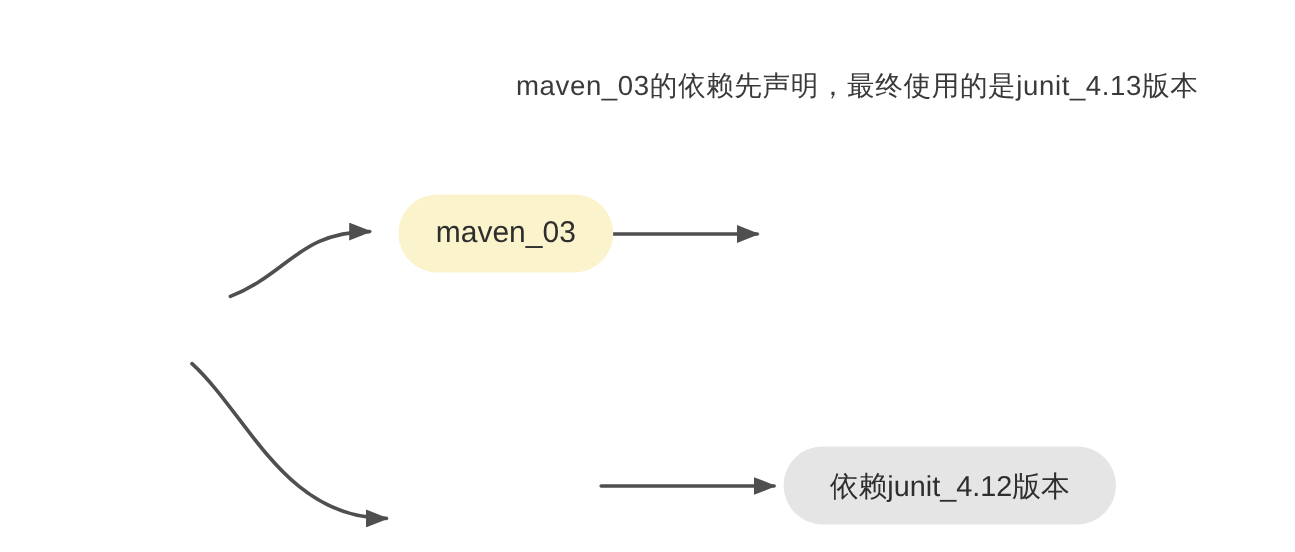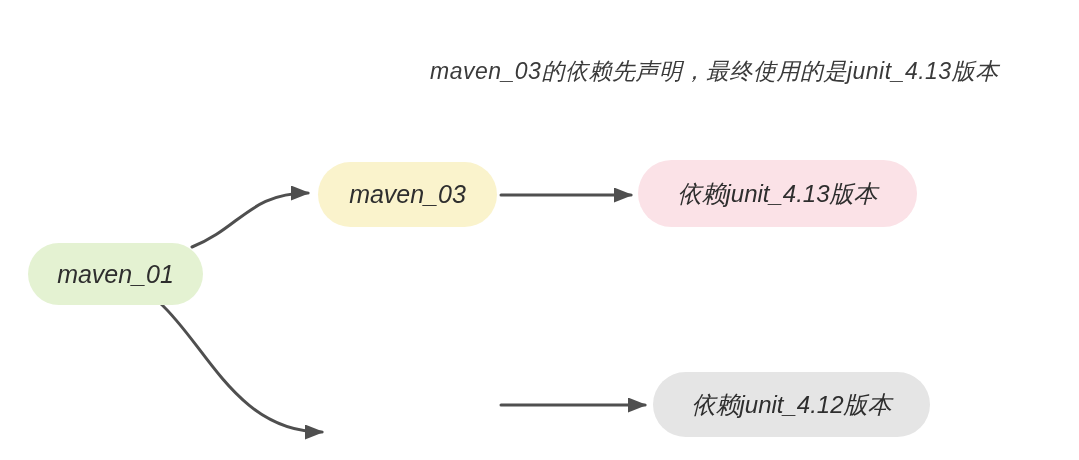--- a/index.html
+++ b/index.html
@@ -7,21 +7,20 @@
     padding: 0;
     background: #ffffff;
     font-family: "Liberation Sans", "DejaVu Sans", sans-serif;
   }
   .canvas {
     position: relative;
     width: 1079px;
     height: 460px;
     background: #ffffff;
     overflow: hidden;
-    font-style: italic;
   }
   .caption {
     position: absolute;
     left: 430px;
     top: 56px;
     font-size: 23px;
     color: #3a3a3a;
     white-space: nowrap;
     letter-spacing: 0.5px;
   }
@@ -41,21 +40,21 @@
     white-space: nowrap;
   }
   .node-green {
     left: 28px; top: 243px;
     width: 175px; height: 62px;
     background: #e4f2d2;
     border-radius: 31px;
     font-size: 25px;
   }
   .node-yellow-top {
-    left: 318px; top: 162px;
+    left: 332px; top: 162px;
     width: 179px; height: 65px;
     background: #faf3cc;
     border-radius: 33px;
     font-size: 25px;
   }
   .node-yellow-bottom {
     left: 318px; top: 372px;
     width: 177px; height: 65px;
     background: #faf3cc;
     border-radius: 33px;
@@ -94,22 +93,20 @@
       <marker id="arrowhead" markerUnits="userSpaceOnUse" markerWidth="20" markerHeight="15" refX="17" refY="7.5" orient="auto">
         <path d="M0,0 L19,7.5 L0,15 Z" fill="#4f4f4f"></path>
       </marker>
     </defs>
     <path class="edge" marker-end="url(#arrowhead)" d="M 192 247 C 240 228, 250 193, 308 193"></path>
     <path class="edge" marker-end="url(#arrowhead)" d="M 160 303 C 207 346, 237 432, 322 432"></path>
     <path class="edge" marker-end="url(#arrowhead)" d="M 501 195 L 631 195"></path>
     <path class="edge" marker-end="url(#arrowhead)" d="M 501 405 L 645 405"></path>
   </svg>
 
-  <div class="node node-green">maven_01</div>
 
   <div class="node node-yellow-top">maven_03</div>
 
 
-  <div class="node node-pink-top">依赖junit_4.13版本</div>
 
   <div class="node node-pink-bottom">依赖junit_4.12版本</div>
 
 </div>
 
 </body></html>

